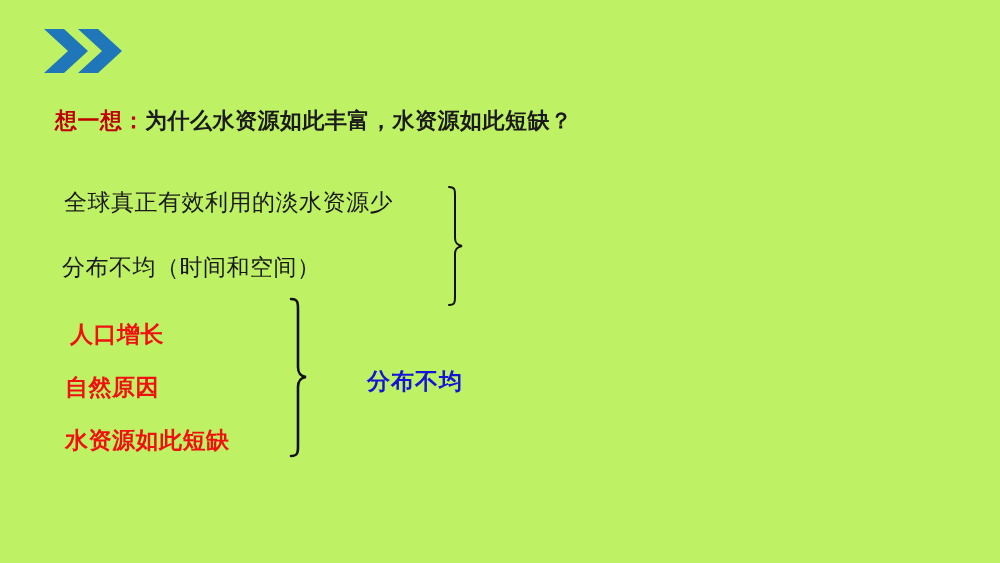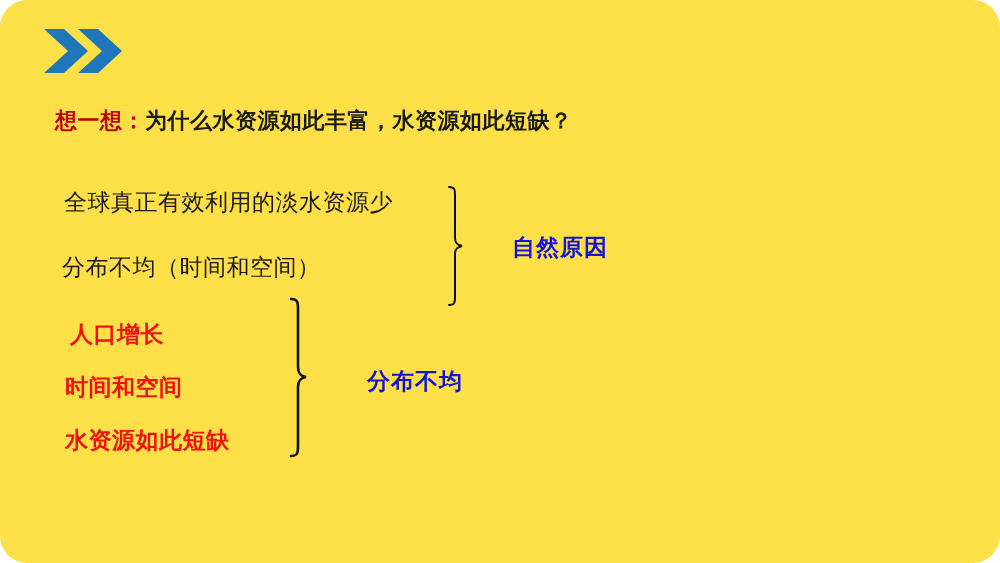--- a/index.html
+++ b/index.html
@@ -8,23 +8,22 @@
     padding: 0;
     background: #ffffff;
   }
   body {
     font-family: "DejaVu Sans", "Liberation Sans", sans-serif;
   }
   #slide {
     position: relative;
     width: 1000px;
     height: 563px;
-    background: #fde047;
+    background: #bef264;
     overflow: hidden;
-    border-radius: 27px;
   }
 
   
   #logo {
     position: absolute;
     left: 44px;
     top: 29px;
     width: 80px;
     height: 44px;
   }
@@ -114,24 +113,23 @@
 
   <div class="item item-black" id="nat-item-1">分布不均（时间和空间）</div>
   <div class="item item-black" id="nat-item-0">全球真正有效利用的淡水资源少</div>
 
   <div class="brace" id="brace-natural">
     <svg width="26" height="124" viewBox="0 0 26 124" xmlns="http://www.w3.org/2000/svg">
       <path d="M 9 3 C 15 3 15 6 15 11 L 15 54 C 15 59 17 61 22 62 C 17 63 15 65 15 70 L 15 113 C 15 118 15 121 9 121" fill="none" stroke="#111111" stroke-width="2" stroke-linecap="round"></path>
     </svg>
   </div>
 
-  <div class="group-label" id="label-natural">自然原因</div>
 
   <div class="item item-red" id="hum-item-0">人口增长</div>
-  <div class="item item-red" id="hum-item-1">时间和空间</div>
+  <div class="item item-red" id="hum-item-1">自然原因</div>
   <div class="item item-red" id="hum-item-2">水资源如此短缺</div>
 
   <div class="brace" id="brace-human">
     <svg width="28" height="165" viewBox="0 0 28 165" xmlns="http://www.w3.org/2000/svg">
       <path d="M 9 4 C 16 4 16 8 16 14 L 16 72 C 16 78 18 81 24 82 C 18 83 16 86 16 92 L 16 151 C 16 157 16 161 9 161" fill="none" stroke="#111111" stroke-width="2.6" stroke-linecap="round"></path>
     </svg>
   </div>
 
   <div class="group-label" id="label-human">分布不均</div>
 

